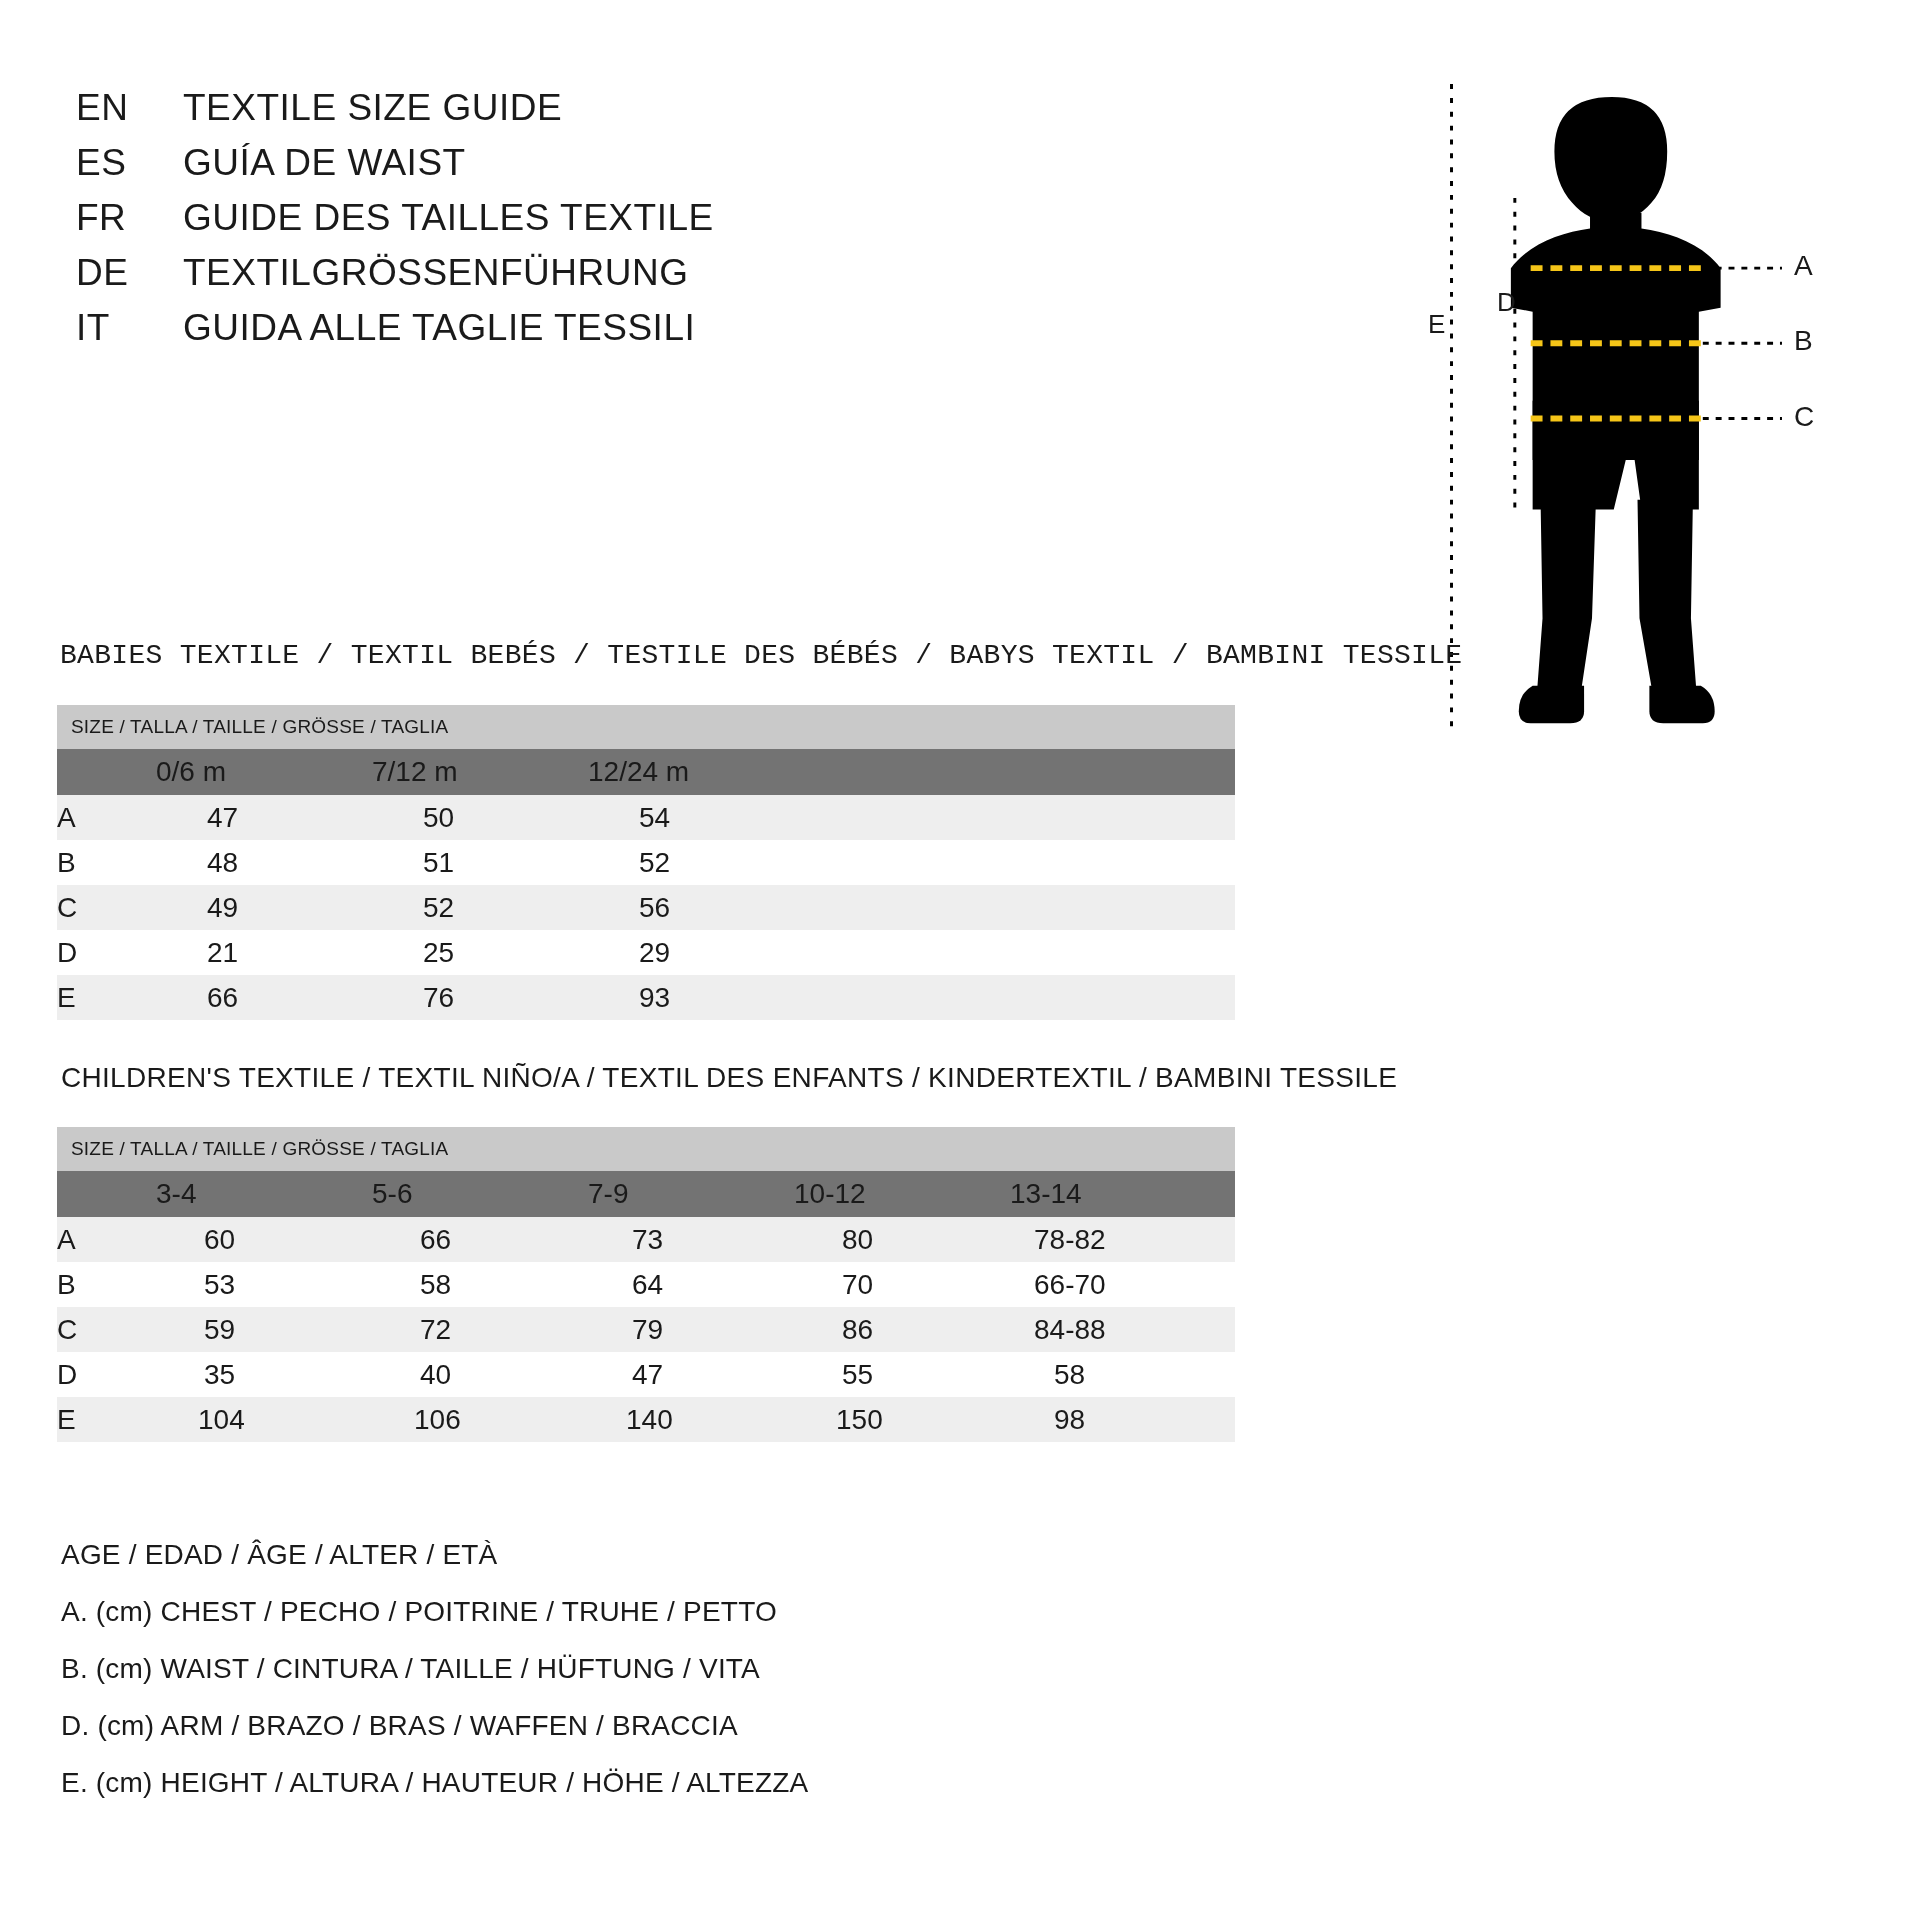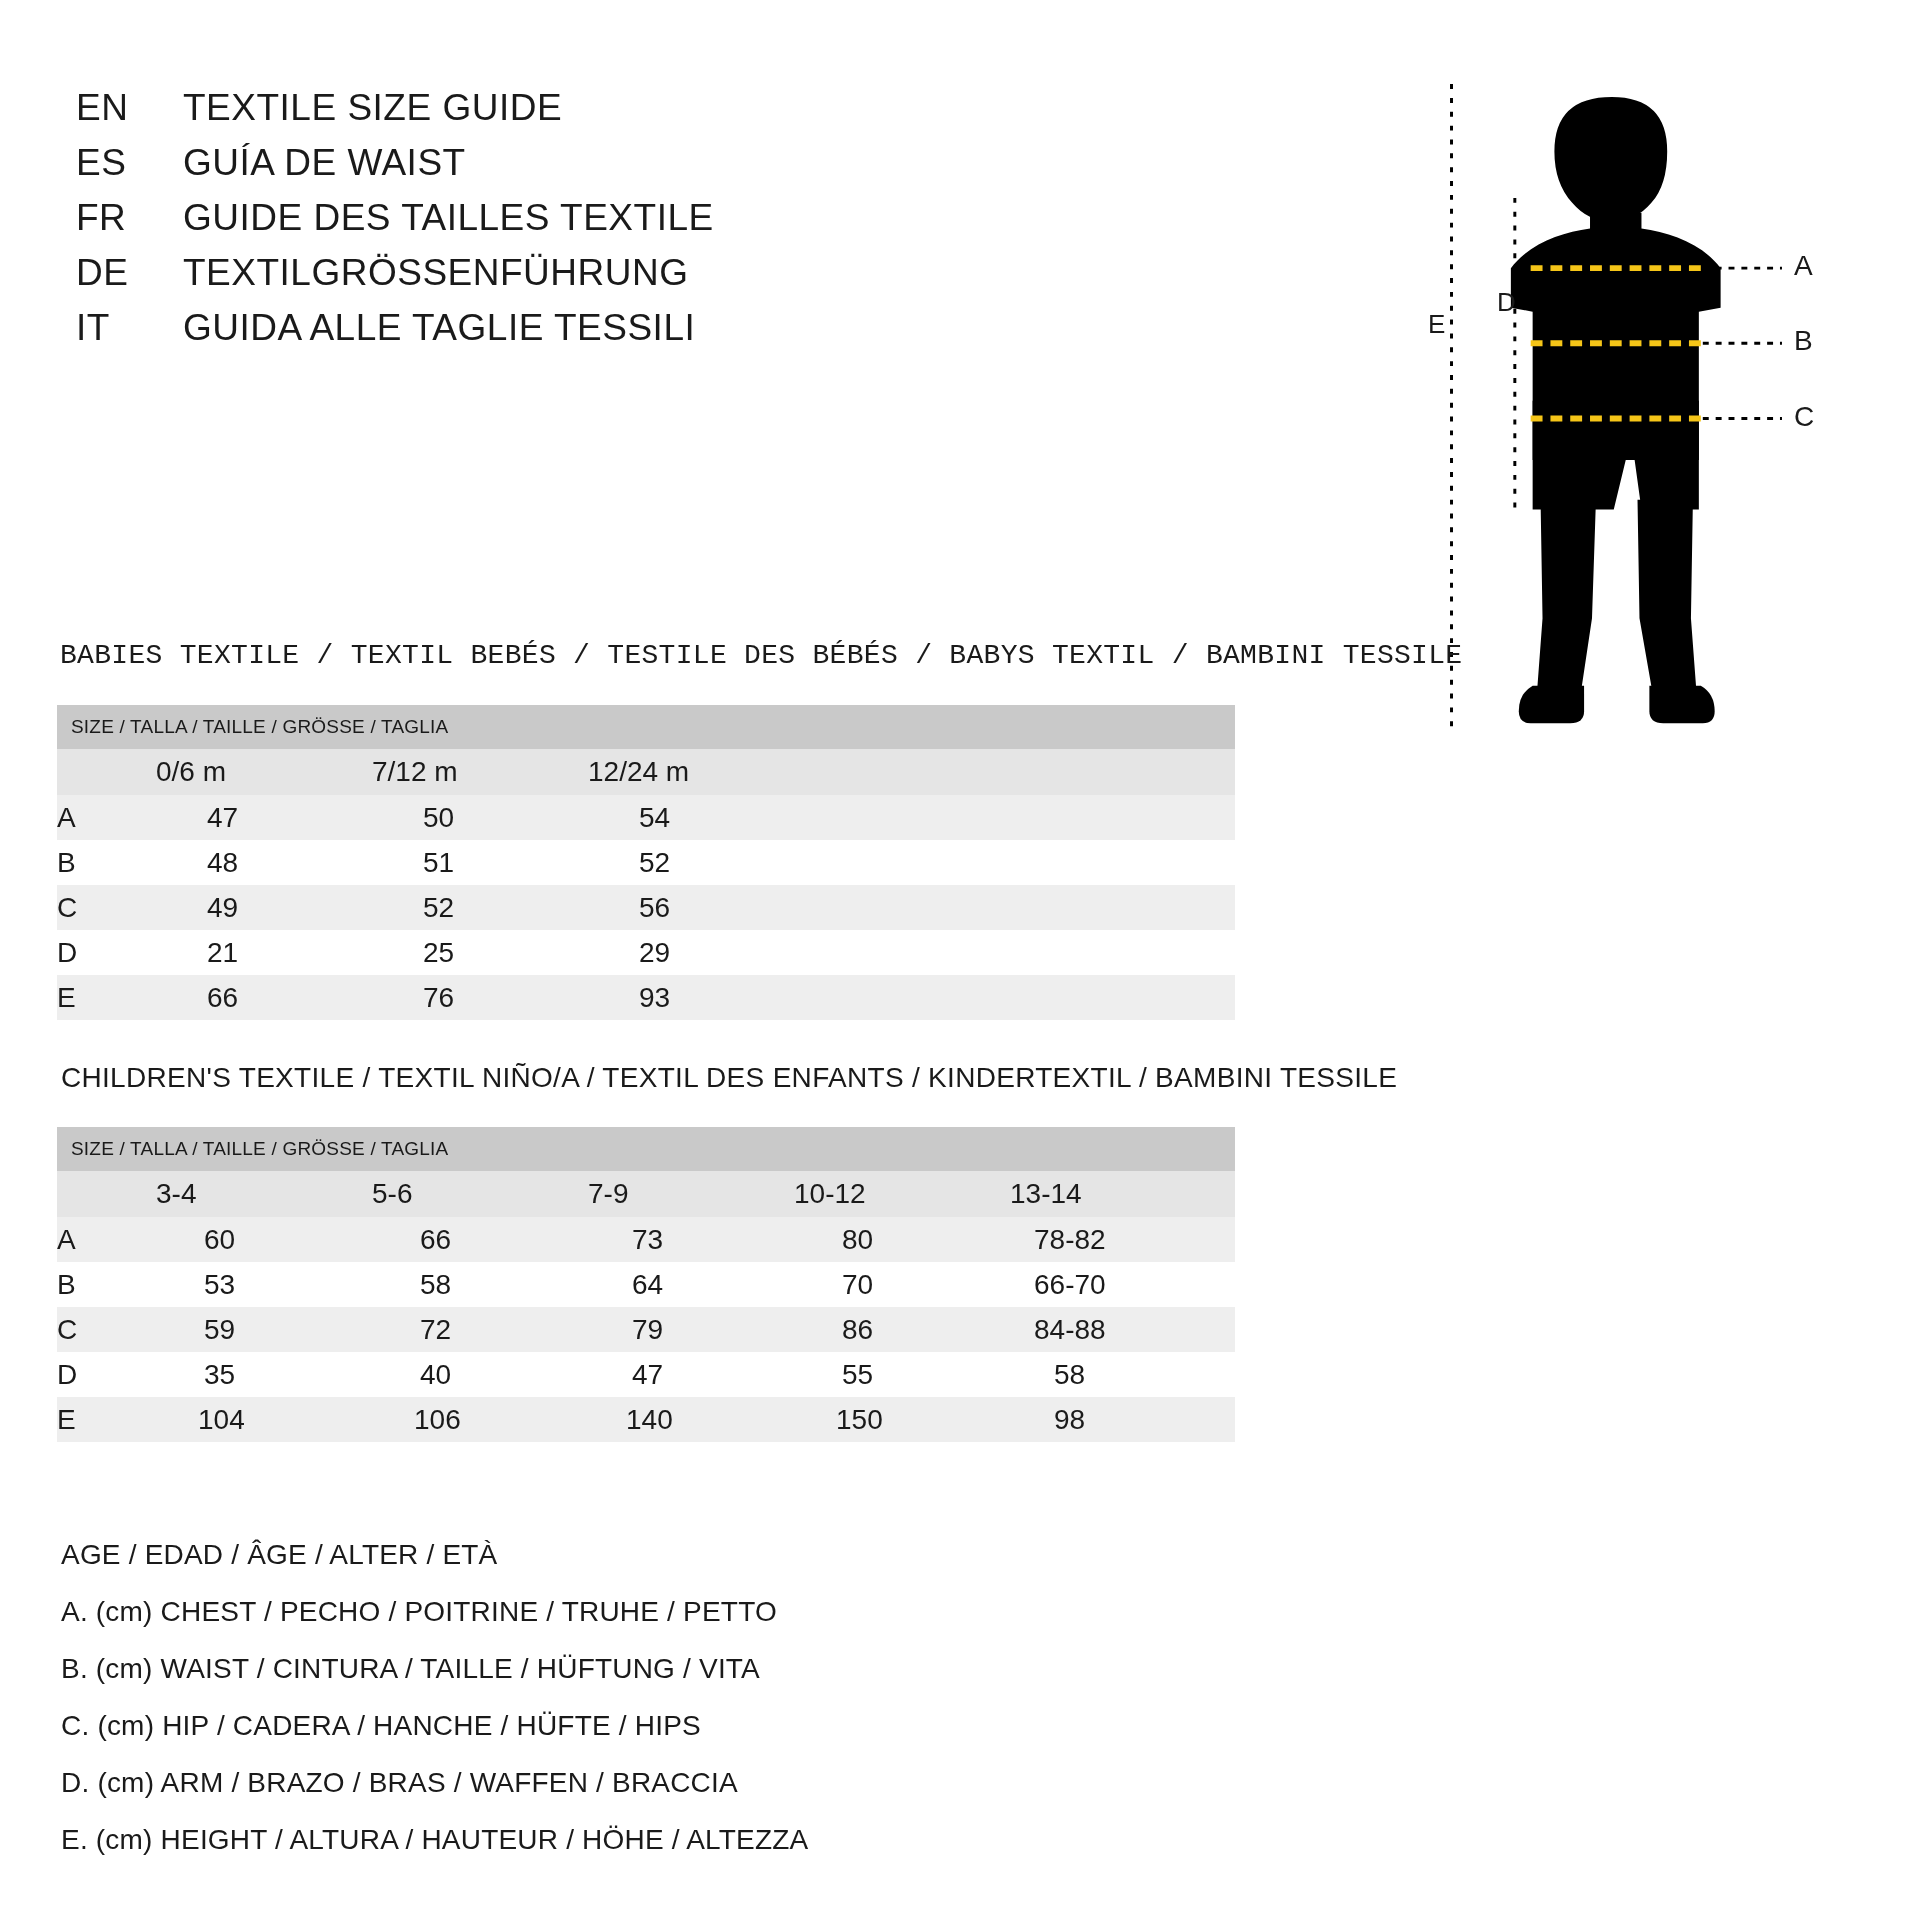--- a/index.html
+++ b/index.html
@@ -82,21 +82,21 @@
   }
   .hdr-row td {
     background: #c9c9c9;
     height: 44px;
     font-size: 19px;
     padding-left: 14px;
     letter-spacing: 0.2px;
   }
   .sub-row td {
     height: 46px;
-    background: #e5e5e5;
+    background: #737373;
   }
   .data-row td {
     height: 45px;
   }
   .row-shade td { background: #eeeeee; }
   .row-plain td { background: #ffffff; }
   .col-label {
     padding-left: 14px;
     width: 99px;
   }
@@ -289,19 +289,18 @@
         <td class="cell-val" style="padding-left:42px;">150</td>
         <td class="cell-val" style="padding-left:44px;">98</td>
       </tr>
     </tbody>
   </table>
 
   <div class="legend">
     <div class="legend-line">AGE / EDAD / ÂGE / ALTER / ETÀ</div>
     <div class="legend-line">A. (cm) CHEST / PECHO / POITRINE / TRUHE / PETTO</div>
     <div class="legend-line">B. (cm) WAIST / CINTURA / TAILLE / HÜFTUNG / VITA</div>
-    <div class="legend-line">C. (cm) HIP / CADERA / HANCHE / HÜFTE / HIPS</div>
     <div class="legend-line">D. (cm) ARM / BRAZO / BRAS / WAFFEN / BRACCIA</div>
     <div class="legend-line">E. (cm) HEIGHT / ALTURA / HAUTEUR / HÖHE / ALTEZZA</div>
   </div>
 
 </div>
 
 
 </body></html>

